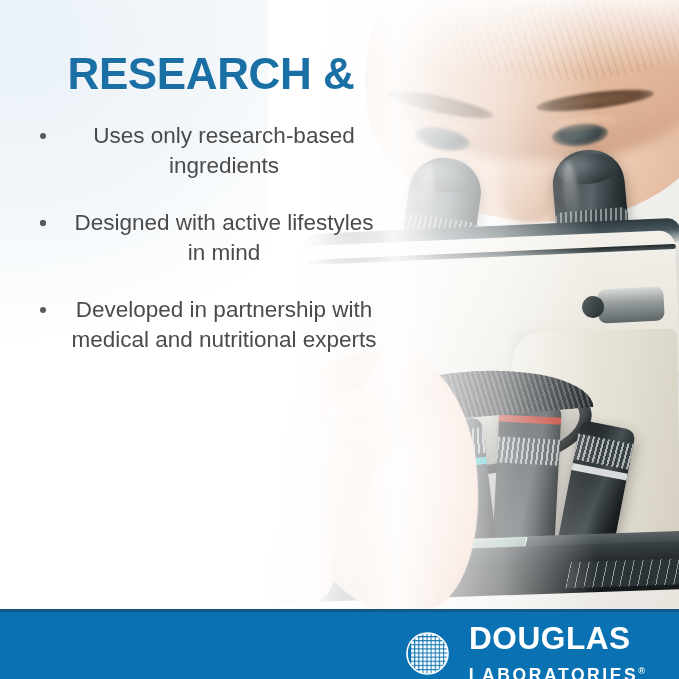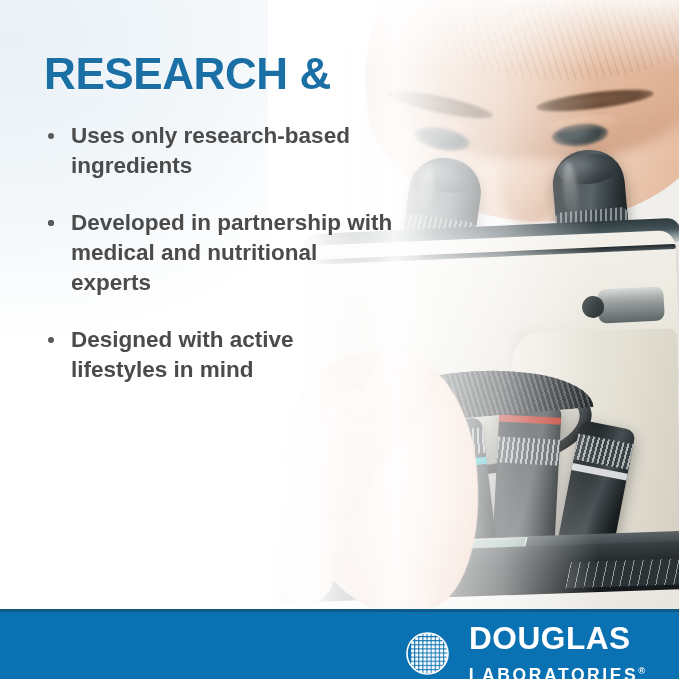--- a/index.html
+++ b/index.html
@@ -337,40 +337,40 @@
     background: linear-gradient(90deg, #ffffff 0%, rgba(255,255,255,0.96) 28%, rgba(255,255,255,0.55) 62%, rgba(255,255,255,0) 100%);
   }
   .photo-fade-top {
     position: absolute; left: 0; top: 0; width: 411px; height: 70px;
     background: linear-gradient(180deg, rgba(255,255,255,0.85) 0%, rgba(255,255,255,0) 100%);
   }
 
   
   .content {
     position: absolute;
-    left: 44px; top: 48px;
+    left: 36px; top: 48px;
     width: 350px;
     z-index: 6;
+    text-align: center;
   }
   .headline {
     color: #1a6fa5;
     font-size: 44px;
     line-height: 51px;
     font-weight: bold;
     letter-spacing: -0.4px;
     margin: 0 0 22px 0;
     text-shadow: 0 1px 0 rgba(255,255,255,0.7);
   }
   .headline .ln { display: block; }
 
   ul.bullets {
     list-style: none;
     margin: 1px;
     padding: 0;
-    font-weight: bold;
   }
   ul.bullets li {
     position: relative;
     padding-left: 26px;
     margin-bottom: 27px;
     color: #4b4b4b;
     font-size: 22.5px;
     line-height: 30px;
   }
   ul.bullets li:last-child { margin-bottom: 0; }
@@ -530,25 +530,25 @@
     <ul class="bullets">
       <li>
         <span class="dot"></span>
         <span>Uses only research-based ingredients</span>
       </li>
       <li>
         <span class="dot"></span>
       </li>
       <li>
         <span class="dot"></span>
-        <span>Developed in partnership with medical and nutritional experts</span>
+        <span>Designed with active lifestyles in mind</span>
       </li>
       <li>
         <span class="dot"></span>
-        <span>Designed with active lifestyles in mind</span>
+        <span>Developed in partnership with medical and nutritional experts</span>
       </li>
     </ul>
   </div>
 
   <div class="footer">
     <div class="logo">
       <div class="logo-mark">
         <svg width="43" height="43" viewBox="0 0 43 43" aria-hidden="true">
           <defs>
             <clipPath id="circClip">

